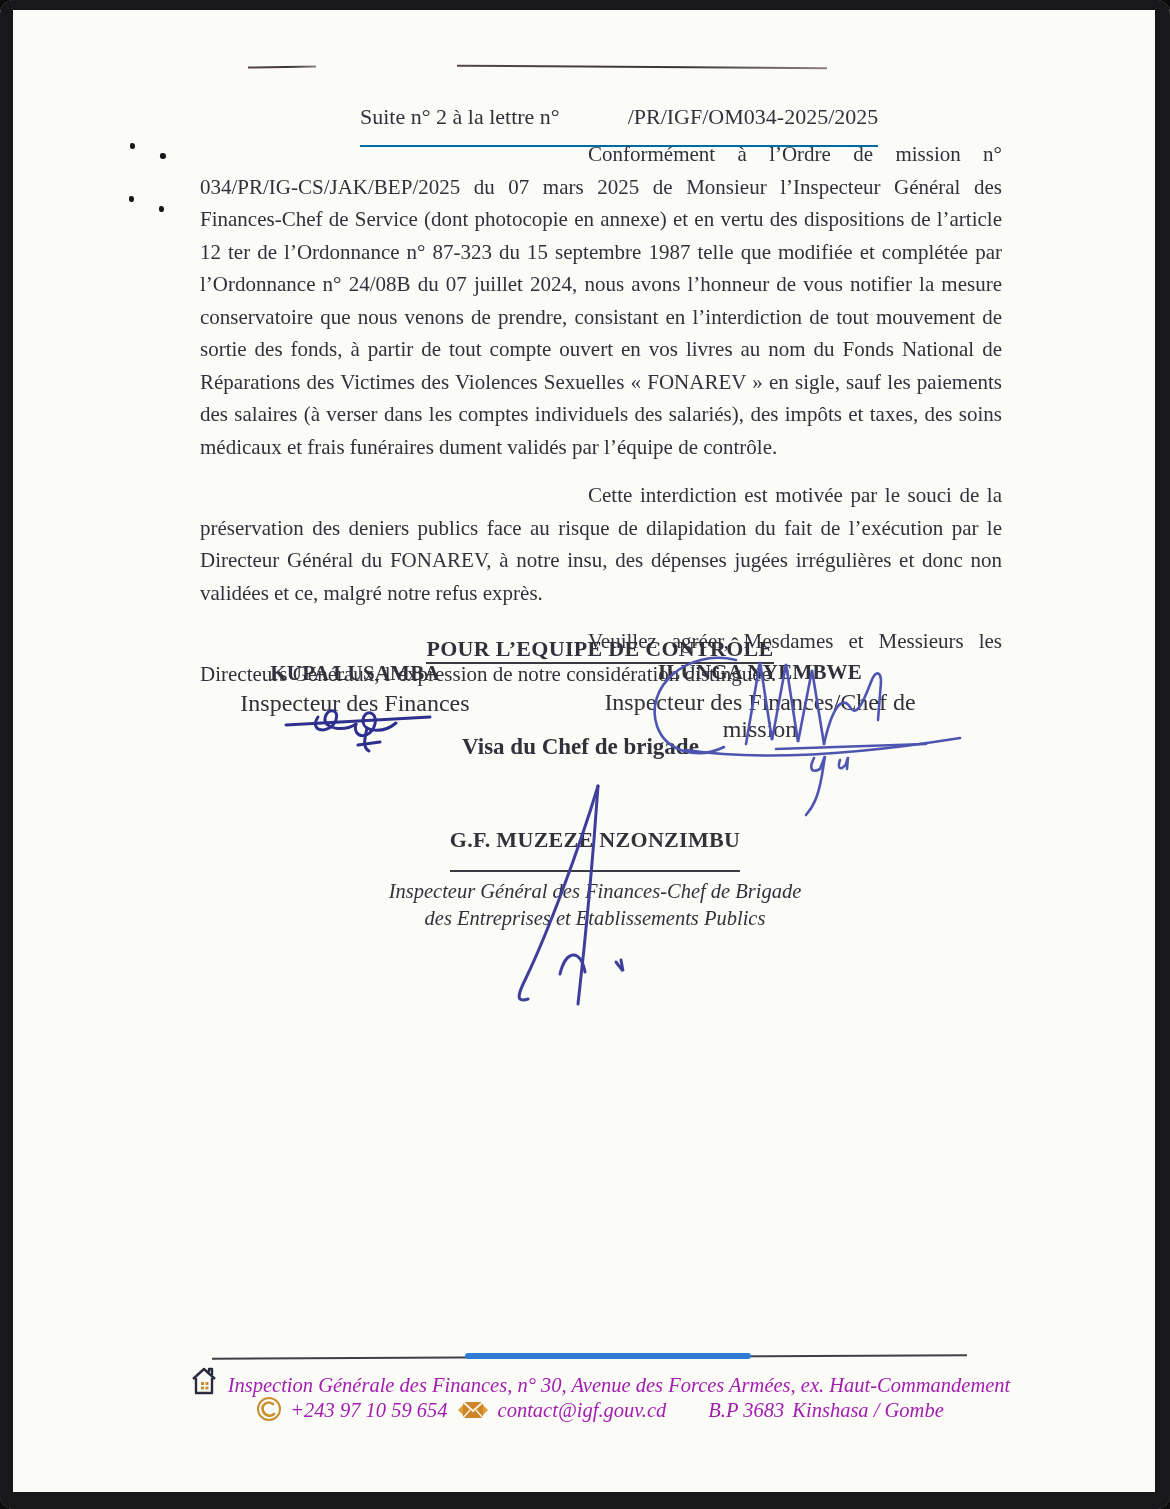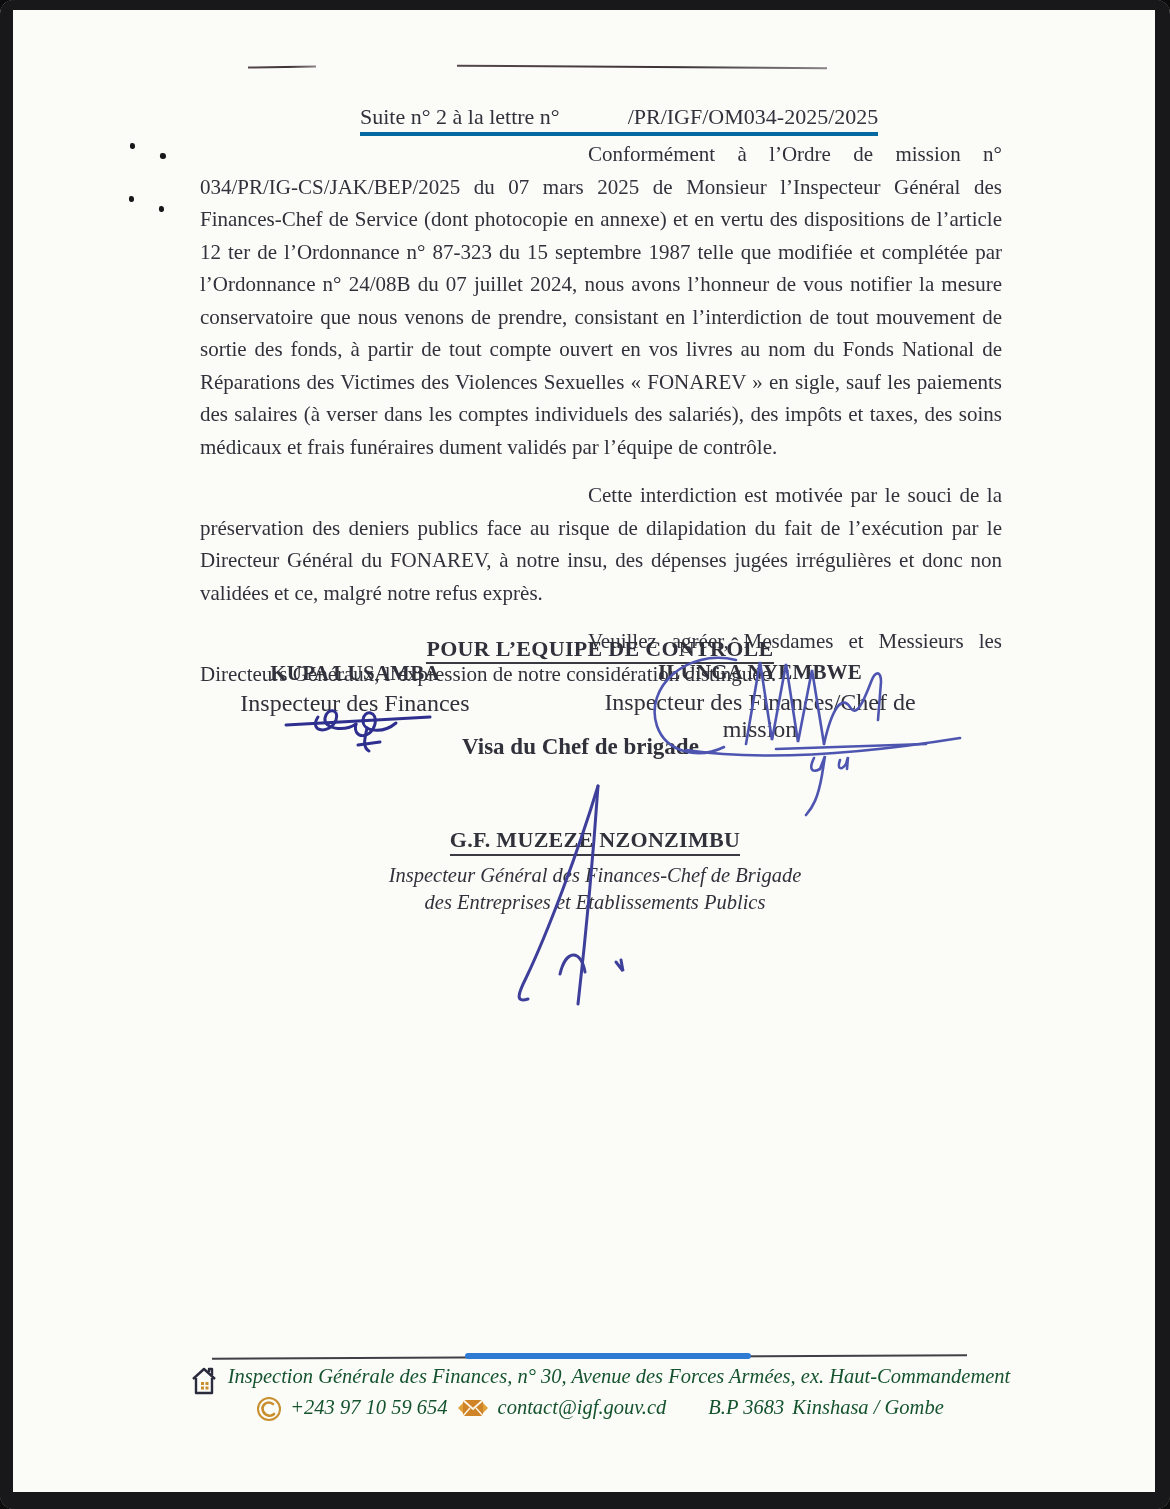--- a/index.html
+++ b/index.html
@@ -9,53 +9,53 @@
   .frame{position:absolute;background:#18181a;z-index:30;}
   .frame.top{left:0;top:0;width:100%;height:10px;}
   .frame.left{left:0;top:0;width:13px;height:100%;}
   .frame.right{right:0;top:0;width:15px;height:100%;}
   .frame.bottom{left:0;bottom:0;width:100%;height:17px;}
 
   
   .artifact-line{position:absolute;height:2px;background:linear-gradient(90deg,#55484a,#3c3336 60%,#8a8284);}
   .speck{position:absolute;width:5px;height:6px;background:#17171a;border-radius:40% 60% 50% 50%;}
 
-  .hdr{position:absolute;left:360px;top:104px;font-size:22px;border-bottom:4px solid #0369a1;
-       padding-bottom:2px;white-space:nowrap;}
+  .hdr{position:absolute;left:360px;top:104px;font-size:22px;border-bottom:2px solid #0369a1;
+       padding-bottom:15px;white-space:nowrap;}
   .hdr .gap{display:inline-block;width:68px;}
 
   .body-text{position:absolute;left:200px;top:138px;width:802px;font-size:21px;line-height:32.5px;
              text-align:justify;}
   .body-text p{margin:0 0 16px 0;text-indent:388px;}
   .b{font-weight:normal;}
 
   .closing-title{position:absolute;left:200px;top:636px;width:800px;text-align:center;font-weight:bold;
                  font-size:22px;letter-spacing:.3px;}
   .closing-title span{border-bottom:2px solid #3a3a42;padding-bottom:1px;}
 
   .sig-block{position:absolute;text-align:center;}
   .sig-name{font-weight:bold;font-size:21px;letter-spacing:.2px;}
   .sig-title{font-size:24px;margin-top:4px;}
 
   .visa{position:absolute;left:462px;top:734px;font-weight:bold;font-size:23px;}
 
   .brigade{position:absolute;left:355px;top:827px;width:480px;text-align:center;}
   .brigade-name{font-weight:bold;font-size:22px;letter-spacing:.3px;border-bottom:2px solid #3a3a42;
-                padding-bottom:1px;display:inline-block;}
+                padding-bottom:17px;display:inline-block;}
   .brigade-title{font-style:italic;font-size:20.5px;line-height:27px;margin-top:6px;}
 
   .ink{position:absolute;z-index:5;}
 
   
   .foot-line{position:absolute;left:212px;top:1356px;width:755px;height:2px;background:#3f3f45;
              transform:rotate(-.25deg);}
   .foot-line-blue{position:absolute;left:465px;top:1353px;width:286px;height:6px;background:#2f7bd3;
                   border-radius:3px;}
-  .foot-row{position:absolute;left:185px;width:830px;display:flex;align-items:flex-start;justify-content:center;
-            font-style:italic;font-size:20.5px;color:#14532d;white-space:nowrap;}
+  .foot-row{position:absolute;left:185px;width:830px;display:flex;align-items:flex-end;justify-content:center;
+            font-style:italic;font-size:20.5px;color:#a21caf;white-space:nowrap;}
   .foot-row1{top:1365px;gap:10px;}
   .foot-row2{top:1396px;gap:8px;}
   .foot-sep{display:inline-block;width:26px;}
   .icon{flex:0 0 auto;display:inline-block;}
 </style>
 </head>
 <body>
 
 <div class="scan">
 

